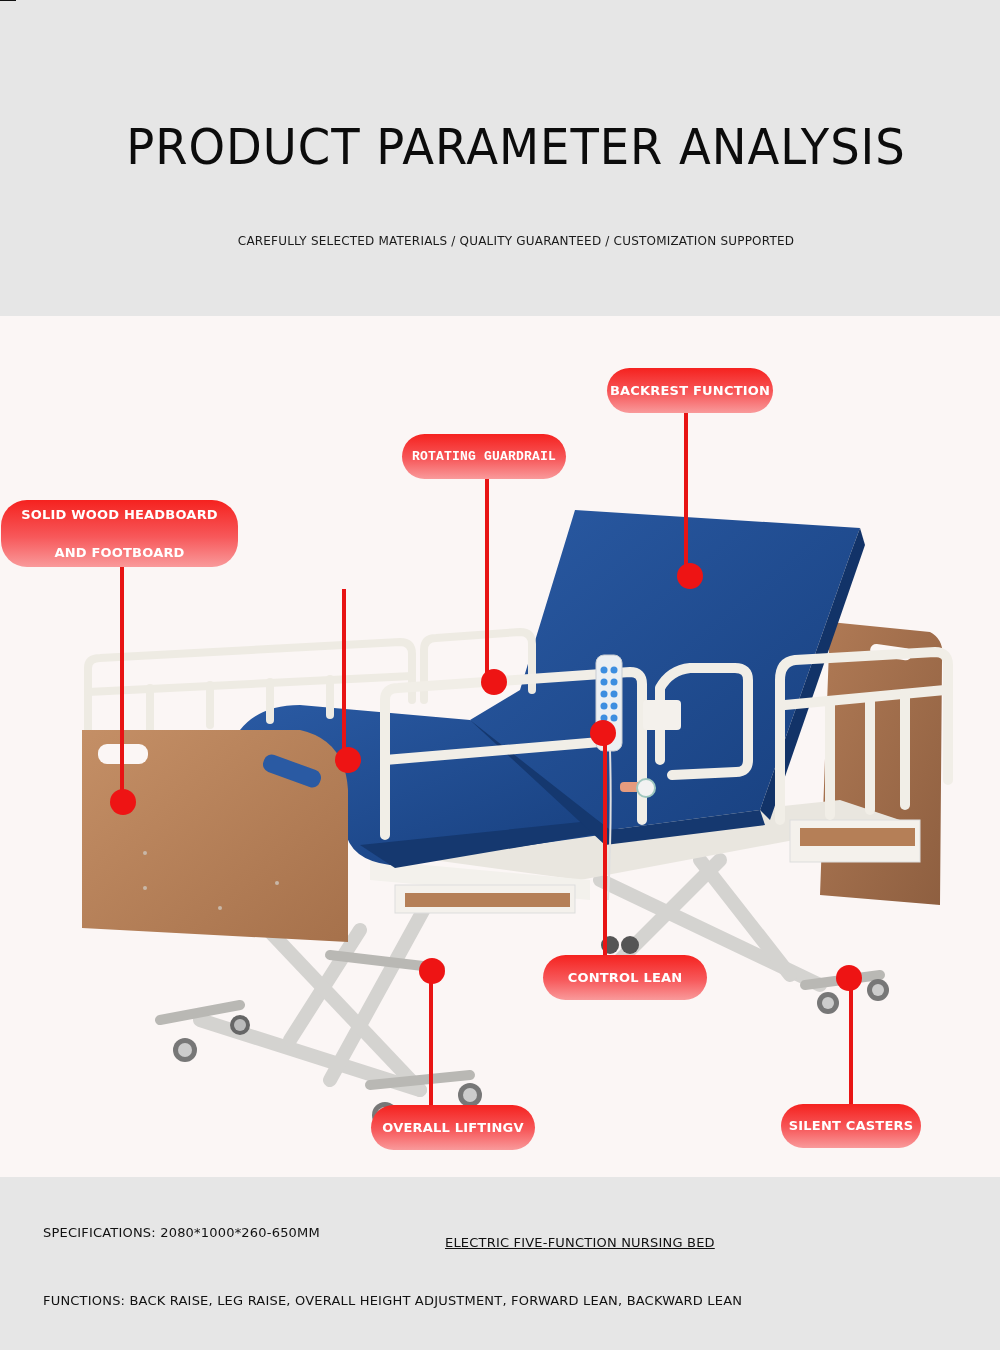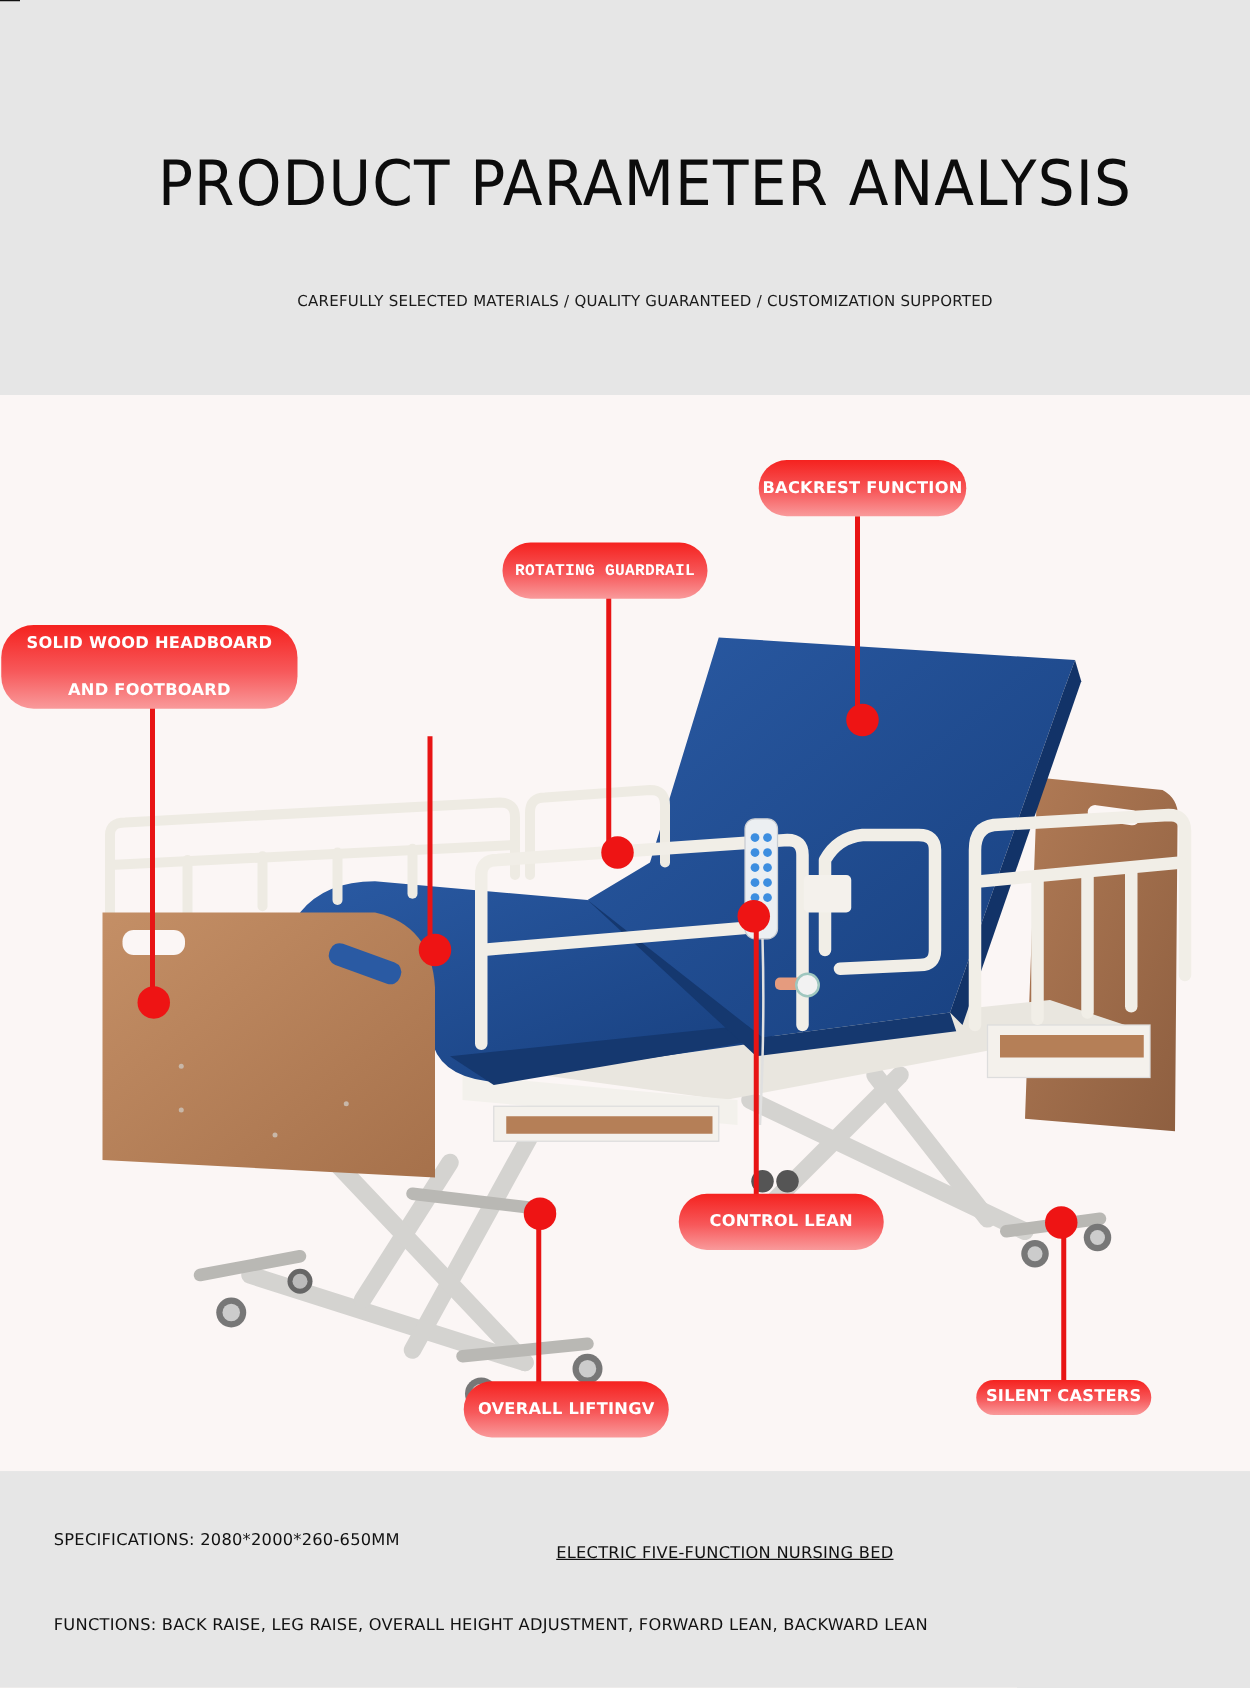--- a/index.html
+++ b/index.html
@@ -182,22 +182,22 @@
   <div class="callout" style="left:1px; top:184px; width:237px; height:67px; flex-direction:column;gap:16px;">
     <span>SOLID WOOD HEADBOARD</span>
     <span>AND FOOTBOARD</span>
   </div>
   <div class="callout" style="left:543px; top:639px; width:164px; height:45px;">
     <span>CONTROL LEAN</span>
   </div>
   <div class="callout" style="left:371px; top:789px; width:164px; height:45px;align-items:center;">
     <span>OVERALL LIFTINGV</span>
   </div>
-  <div class="callout" style="left:781px; top:788px; width:140px; height:28px;">
+  <div class="callout" style="left:781px; top:788px; width:140px; height:44px;">
     <span>SILENT CASTERS</span>
   </div>
 </section>
 
 <section class="footer">
-  <p class="spec" style="left:43px; top:48px;">SPECIFICATIONS: 2080*2000*260-650MM</p>
+  <p class="spec" style="left:43px; top:48px;">SPECIFICATIONS: 2080*1000*260-650MM</p>
   <p class="spec" style="left:445px; top:58px;text-decoration:underline;">ELECTRIC FIVE-FUNCTION NURSING BED</p>
   <p class="spec" style="left:43px; top:116px;">FUNCTIONS: BACK RAISE, LEG RAISE, OVERALL HEIGHT ADJUSTMENT, FORWARD LEAN, BACKWARD LEAN</p>
 </section>
 
 </body></html>

